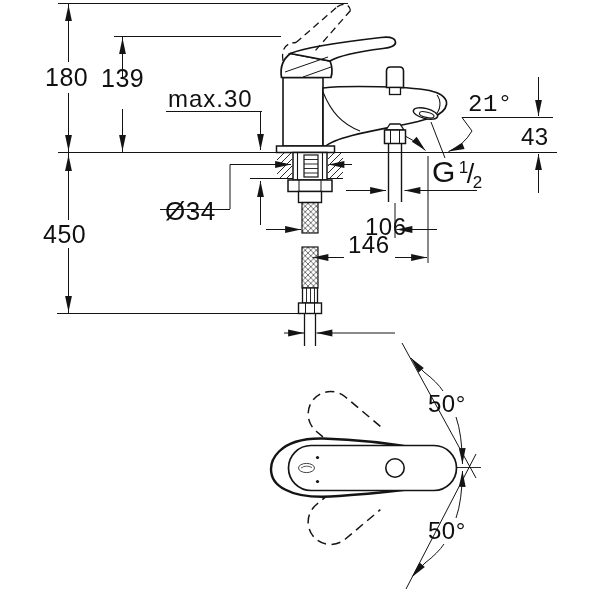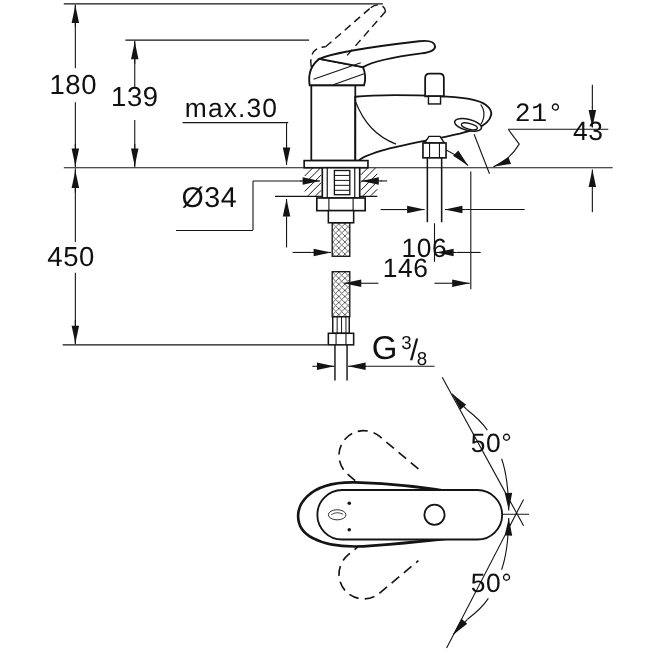--- a/index.html
+++ b/index.html
@@ -214,29 +214,29 @@
     </g>
     <g fill="none" stroke="#141414" stroke-width="1">
       <path d="M425,563 Q417,571 412,577" marker-end="url(#ah)"></path>
       <path d="M425,563 Q438,553 444,544"></path>
       <path d="M456,518 Q462,501 462.5,471" marker-end="url(#ah)"></path>
     </g>
   </g>
 </svg>
 
   <div class="dim-label fs25" style="left:45px;top:65px;">180</div>
-  <div class="dim-label fs25" style="left:101px;top:76px;">139</div>
+  <div class="dim-label fs25" style="left:101px;top:66px;">139</div>
   <div class="dim-label fs24" style="left:168px;top:87px;letter-spacing:1px;">max.30</div>
-  <div class="dim-label fs26" style="left:165px;top:166px;">Ø34</div>
+  <div class="dim-label fs26" style="left:165px;top:198px;">Ø34</div>
   <div class="dim-label fs24" style="left:468px;top:93px;font-family:Liberation Mono, monospace;">21°</div>
-  <div class="dim-label fs24" style="left:521px;top:108px;">43</div>
+  <div class="dim-label fs24" style="left:521px;top:125px;">43</div>
+  <div class="dim-label" style="left:432px;top:157px;">
+    <span class="thread">
+      <span class="g">G</span><span class="num">1</span><span class="sl">/</span><span class="den">2</span>
+    </span>
+  </div>
   <div class="dim-label fs24" style="left:329px;top:215px;margin-left:36px;">106</div>
   <div class="dim-label fs24" style="left:348px;top:233px;">146</div>
   <div class="dim-label fs25" style="left:43px;top:222px;text-align:right;">450</div>
-  <div class="dim-label" style="left:338px;top:302px;">
-    <span class="thread">
-      <span class="g">G</span><span class="num">3</span><span class="sl">/</span><span class="den">8</span>
-    </span>
-  </div>
   <div class="dim-label fs24" style="left:428px;top:392px;">50°</div>
   <div class="dim-label fs24" style="left:428px;top:519px;">50°</div>
 
 </div>
 
 </body></html>

